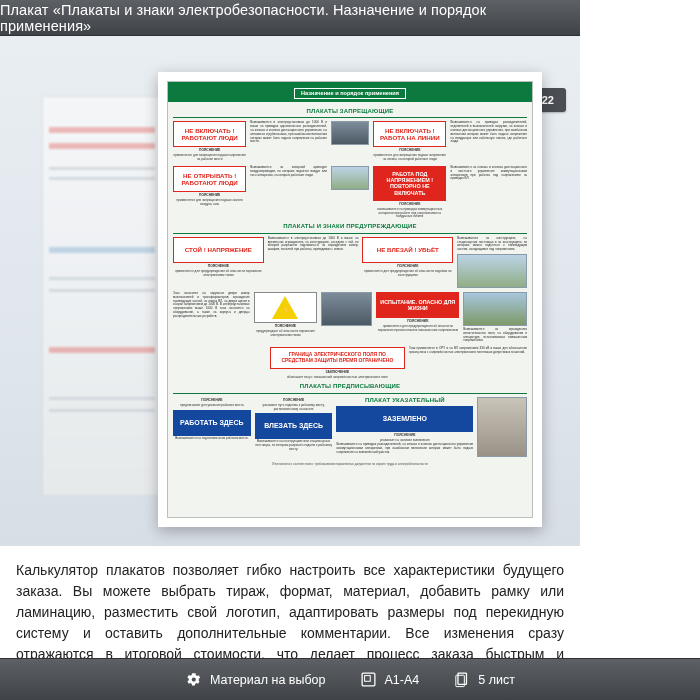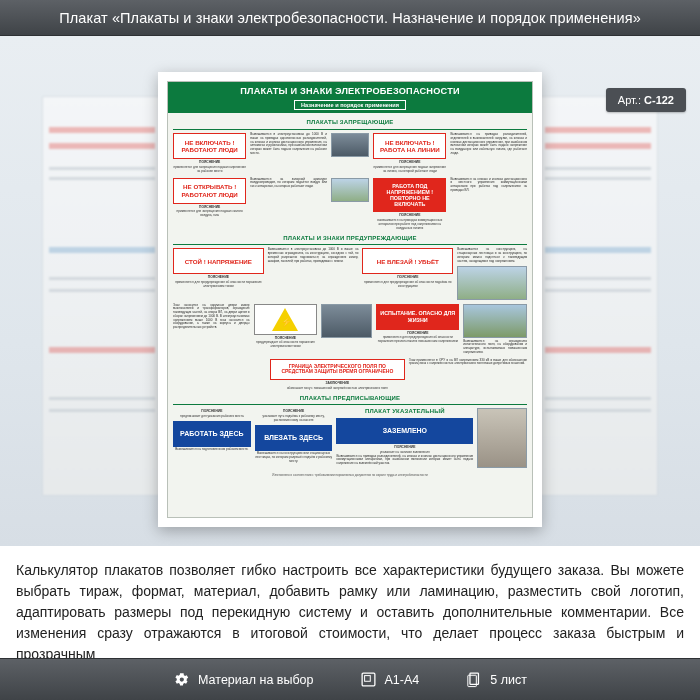--- a/index.html
+++ b/index.html
@@ -3,21 +3,21 @@
 <meta charset="utf-8">
 <style>
   * { box-sizing: border-box; }
   html, body { margin:0; padding:0; }
   body {
     width:700px; height:700px;
     font-family:"Liberation Sans", sans-serif;
     background:#ffffff;
     overflow:hidden;
   }
-  .page { position:relative; width:700px; height:700px; }
+  .page { position:relative; width:580px; height:700px; }
 
   
   .header {
     height:36px;
     background:linear-gradient(#5d6166,#3f4347);
     color:#ffffff;
     display:flex; align-items:center; justify-content:center;
     font-size:14.5px;
     letter-spacing:.1px;
     border-bottom:1px solid #2e3134;
@@ -130,21 +130,21 @@
     padding:14px 16px 10px;
     font-size:14px; line-height:1.5;
     color:#222; text-align:justify;
   }
 
   
   .footer {
     position:absolute; left:0; bottom:0; width:700px; height:42px;
     background:linear-gradient(#5d6166,#3f4347);
     color:#fff;
-    display:flex; align-items:center; justify-content:center; gap:46px;
+    display:flex; align-items:center; justify-content:center; gap:34px;
     font-size:12.5px;
     border-top:1px solid #2e3134;
   }
   .fitem { display:flex; align-items:center; gap:8px; }
   .ficon { width:17px; height:17px; display:inline-block; }
 </style>
 </head>
 <body>
 
 <div class="page">
@@ -180,21 +180,20 @@
 
     <div class="art-badge">
       <span>Арт.:</span>
       <b>С-122</b>
     </div>
 
     <div class="poster-shadow">
       <div class="poster">
 
         <div class="p-titlebar">
-          <div class="p-title">ПЛАКАТЫ И ЗНАКИ ЭЛЕКТРОБЕЗОПАСНОСТИ</div>
           <div class="p-sub">Назначение и порядок применения</div>
         </div>
 
         <div class="p-body">
 
           <div class="sec-head">ПЛАКАТЫ ЗАПРЕЩАЮЩИЕ</div>
           <div class="sec-rule"></div>
 
           <div class="row">
             <div class="col" style="flex:1.15">

